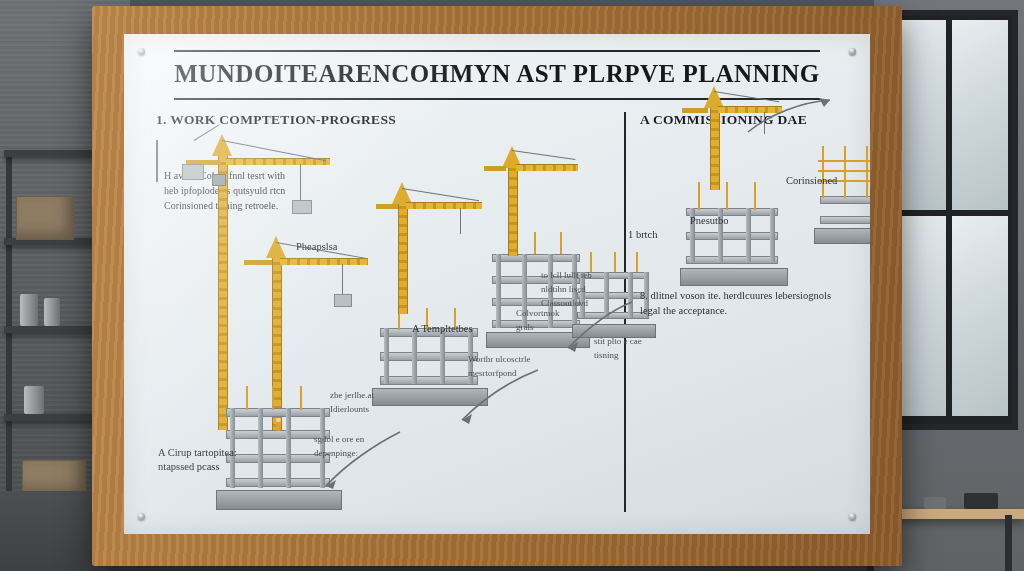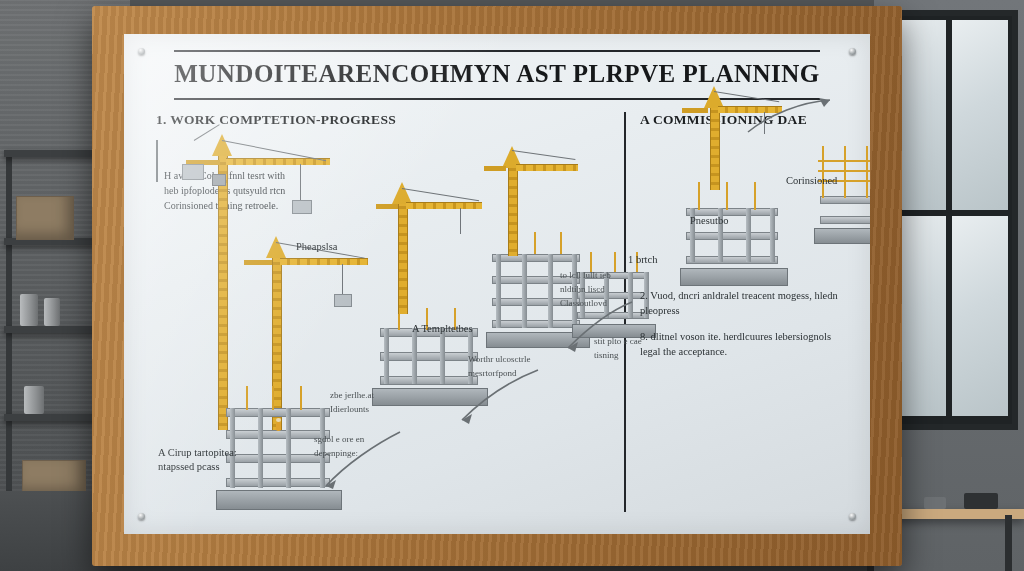--- a/index.html
+++ b/index.html
@@ -539,31 +539,32 @@
       <div class="caption" style="left:34px; top:412px; width:150px; white-space:pre-line;">A  Cirup tartopitea:
 ntapssed pcass</div>
       <div class="caption small" style="left:190px; top:398px; width:118px; white-space:pre-line;">sgdol e ore en
 depenpinge:</div>
       <div class="caption" style="left:172px; top:206px; width:120px;">Pheapslsa</div>
       <div class="caption small" style="left:206px; top:354px; width:120px; white-space:pre-line;">zbe jerlhe.at
 Idierlounts</div>
       <div class="caption" style="left:288px; top:288px; width:120px;">A  Templtetbes</div>
       <div class="caption small" style="left:344px; top:318px; width:120px; white-space:pre-line;">Worthr ulcosctrle
 mesrtorfpond</div>
-      <div class="caption small" style="left:436px; top:234px; width:94px; white-space:pre-line;">to  lcll lullt ieb
+      <div class="caption small" style="left:392px; top:272px; width:96px; white-space:pre-line;">Colvortmok
+grals</div>
+      <div class="caption small" style="left:417px; top:234px; width:94px; white-space:pre-line;">to  lcll lullt ieb
 nldtihn liscd
 Classoutlovd</div>
       <div class="caption small" style="left:470px; top:300px; width:80px; white-space:pre-line;">stit plto e cae
 tisning</div>
-      <div class="caption" style="left:504px; top:194px; width:80px;margin-top:25px;">1 brtch</div>
+      <div class="caption" style="left:504px; top:194px; width:80px;">1 brtch</div>
 
       <div class="caption" style="left:662px; top:140px; width:120px;">Corinsioned</div>
       <div class="caption" style="left:566px; top:180px; width:120px;">Pnesutbo</div>
 
       <div class="num-list">
-        <div class="item">2. Vuod, dncri anldralel treacent mogess, hledn pleopress</div>
         <div class="item">8. dlitnel voson ite. herdlcuures lebersiognols legal the acceptance.</div>
       </div>
 
       <div class="glare"></div>
     </div>
   </div>
 </div>
 
 </body></html>

